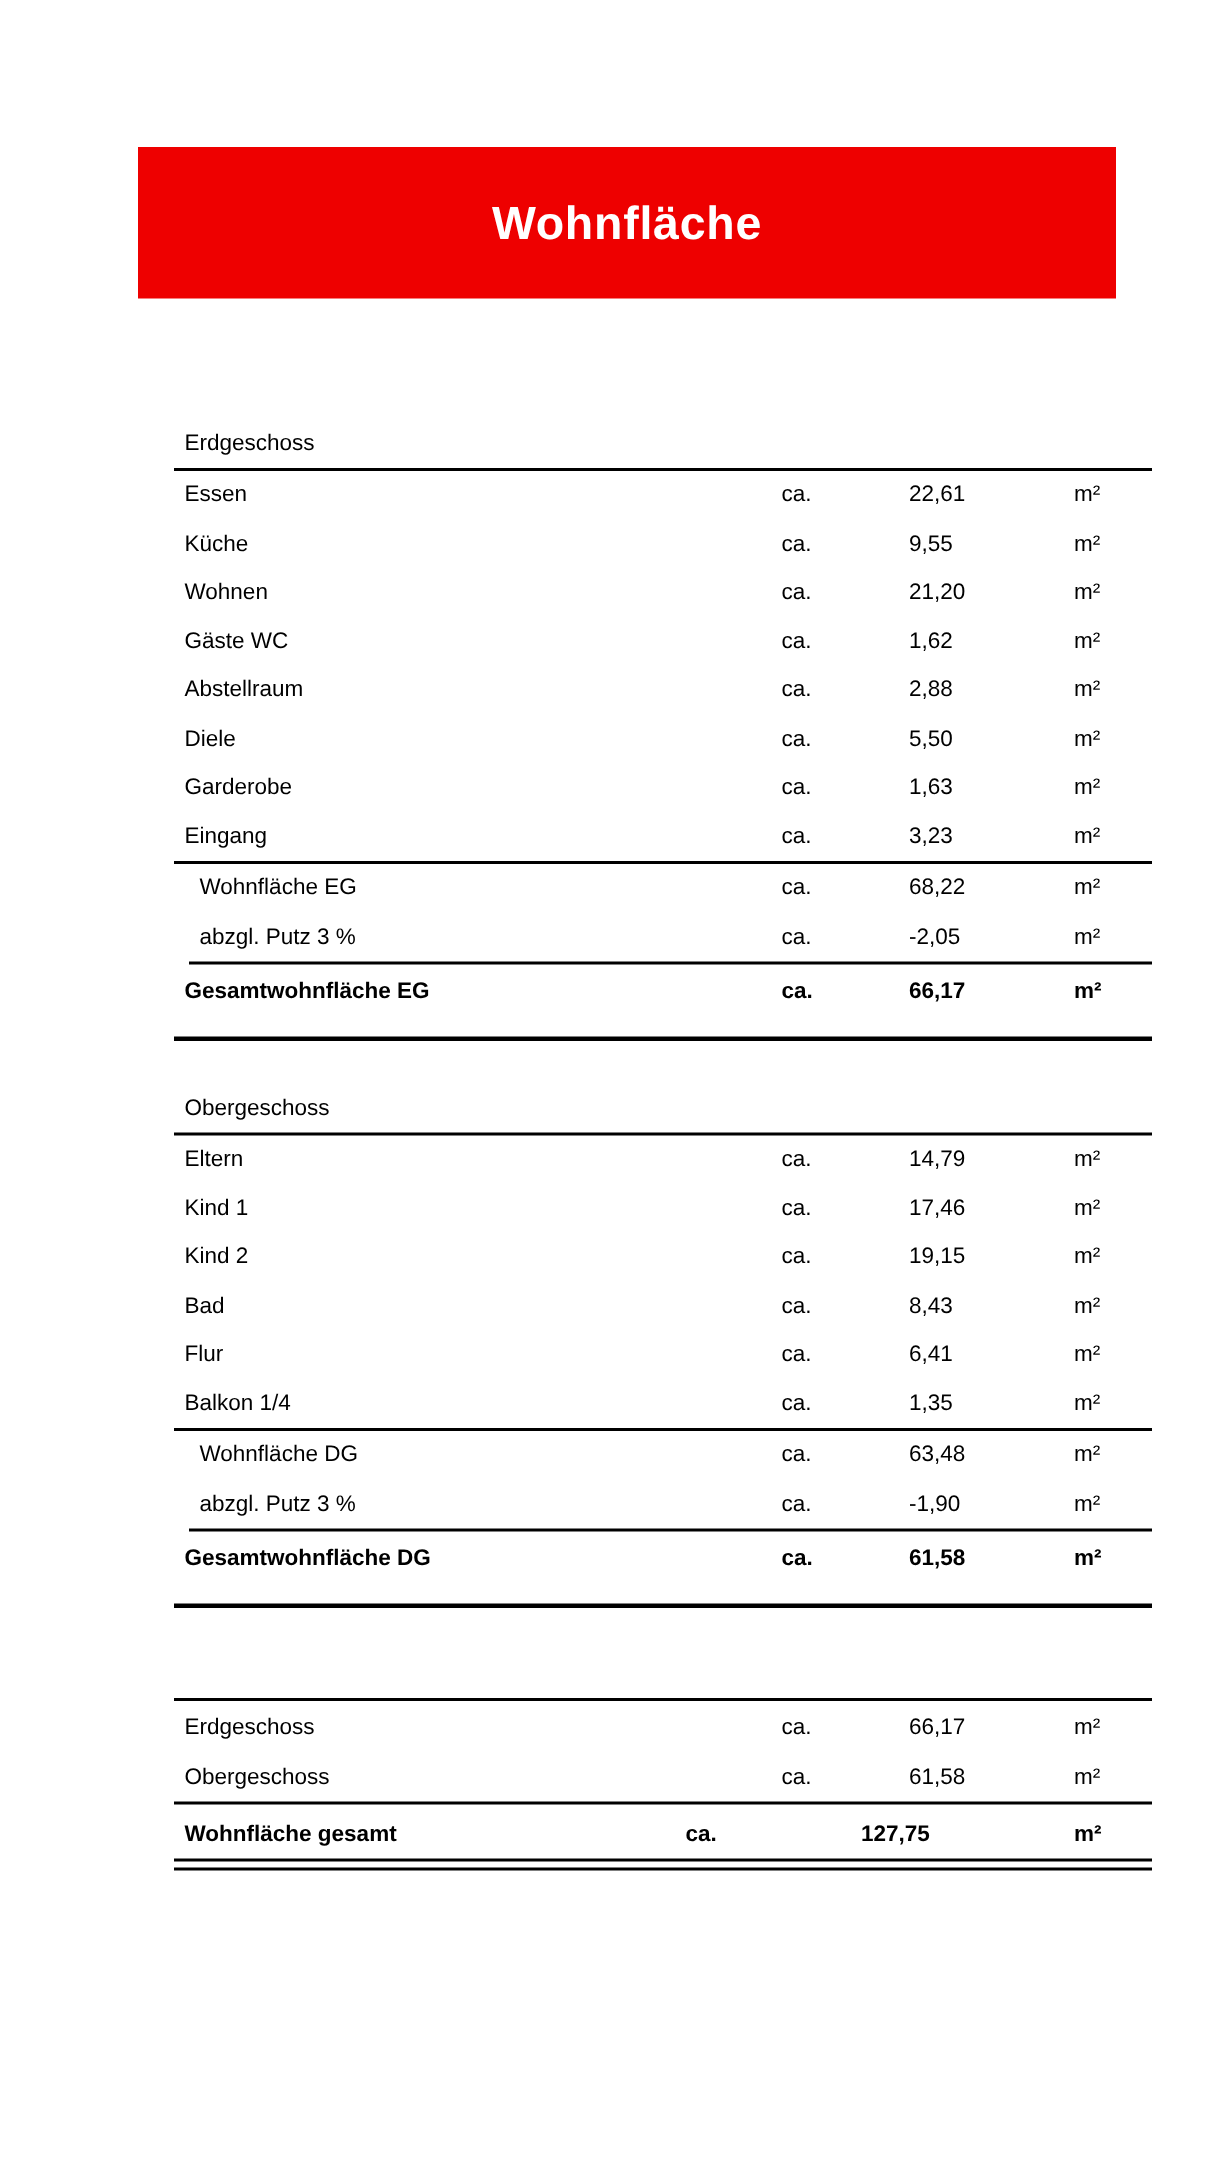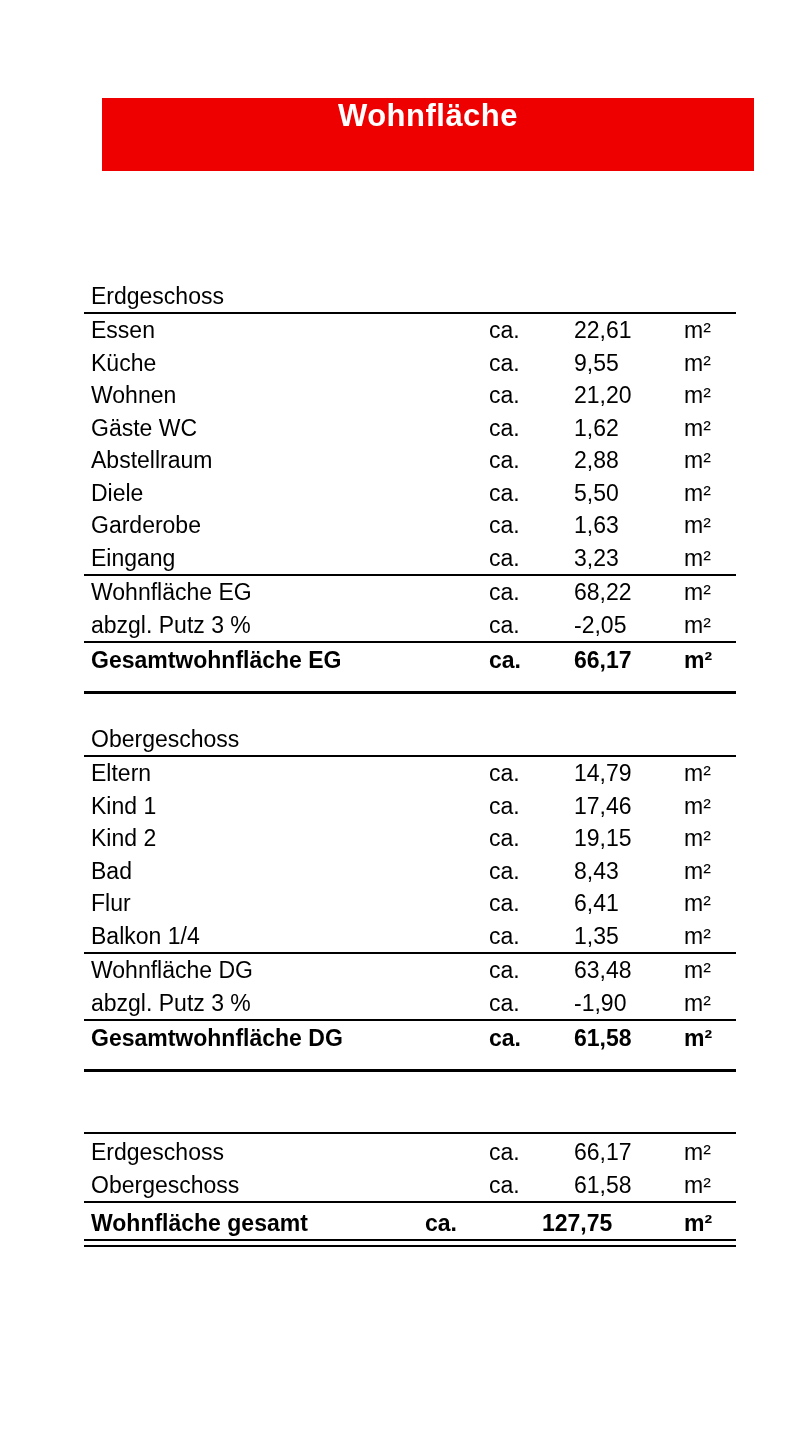--- a/index.html
+++ b/index.html
@@ -6,59 +6,59 @@
   html, body { background: #ffffff; }
   body {
     width: 812px;
     height: 1440px;
     position: relative;
     font-family: "Liberation Sans", "DejaVu Sans", sans-serif;
     color: #000000;
   }
   .banner {
     position: absolute;
-    left: 102px;
+    left: 92px;
     top: 98px;
     width: 652px;
-    height: 73px;
+    height: 101px;
     display: flex;
-    align-items: flex-start;
+    align-items: center;
     justify-content: center;
   }
   .banner .title {
     color: #ffffff;
     font-size: 31px;
     font-weight: bold;
     letter-spacing: 0.5px;
   }
   .content {
     position: absolute;
-    left: 84px;
+    left: 116px;
     top: 281px;
     width: 652px;
-    font-size: 23px;
+    font-size: 15px;
   }
   .section-header {
     height: 33px;
     line-height: 30px;
     padding-left: 7px;
     border-bottom: 2px solid #000;
   }
   .row {
     display: grid;
     grid-template-columns: 1fr 85px 100px 44px;
     height: 32.5px;
     line-height: 32.5px;
     padding-left: 7px;
     padding-right: 18px;
   }
   .c-value { text-align: left; }
   .c-unit { padding-left: 10px; }
   .rooms   { border-bottom: 2.5px solid #000; }
-  .subtotals { border-bottom: 2px solid #000; }
+  .subtotals { border-bottom: 2px solid #000; margin-left: 10px; }
   .total-row {
     font-weight: bold;
     height: 51px;
     line-height: 35px;
     border-bottom: 3px solid #000;
   }
   .area-section + .area-section { margin-top: 30px; }
   .summary {
     margin-top: 60px;
     border-top: 2.5px solid #000;

